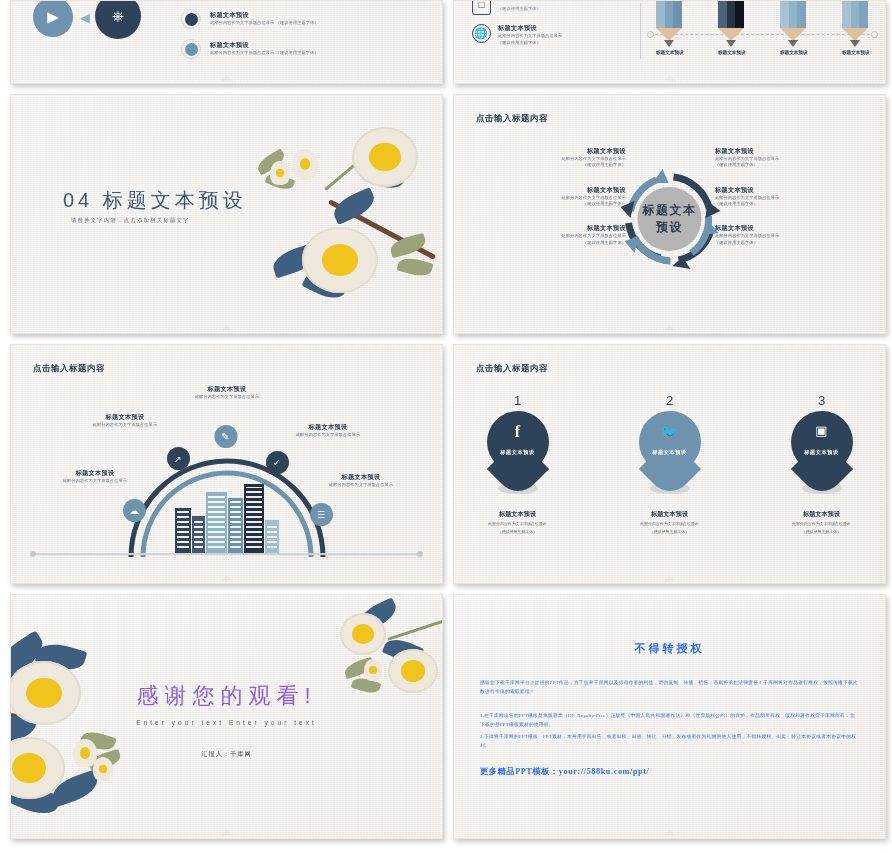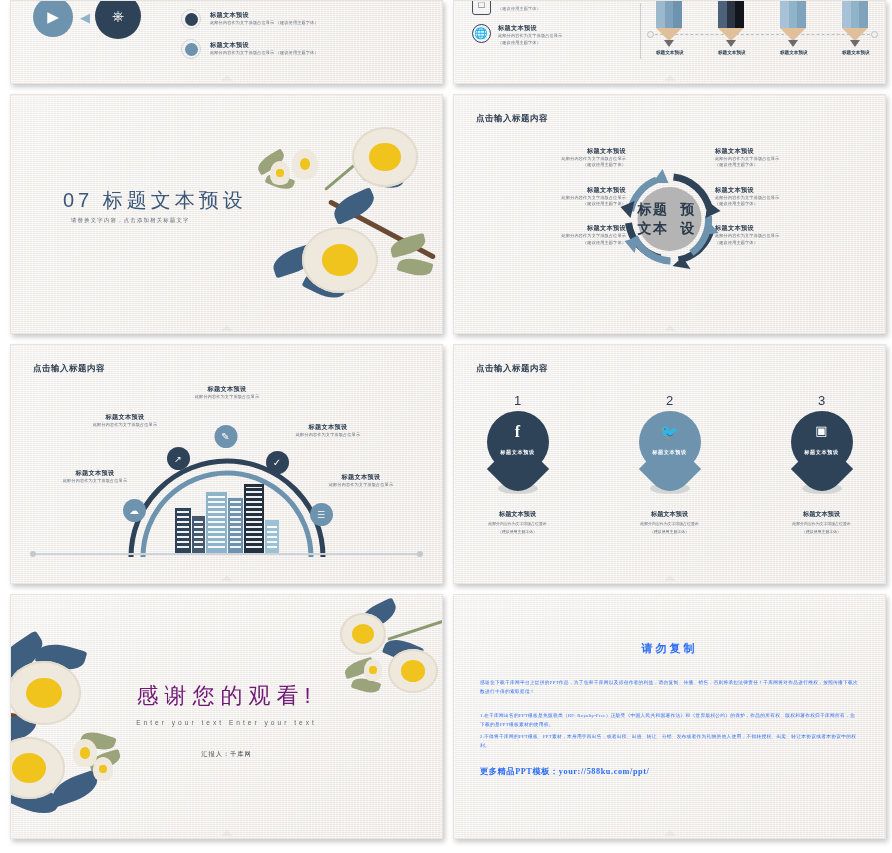--- a/index.html
+++ b/index.html
@@ -78,21 +78,21 @@
   
   .s3-title{ position:absolute; left:52px; top:92px; font-size:20px; color:#3b5878; letter-spacing:4px; font-weight:500;}
   .s3-sub{ position:absolute; left:60px; top:122px; font-size:5.4px; color:#5d6b78; letter-spacing:1.2px;}
 
   
   .cyc-left{ position:absolute; left:22px; top:52px; width:150px; text-align:right;}
   .cyc-right{ position:absolute; right:20px; top:52px; width:150px; text-align:left;}
   .cyc-item{ margin-bottom:17px; }
   .cycle-wrap{ position:absolute; left:50%; top:66px; transform:translateX(-50%); width:115px; height:115px;}
   .cycle-center{ position:absolute; left:50%; top:50%; transform:translate(-50%,-50%); width:64px;height:64px;border-radius:50%;background:#b4b4b4;
-    display:flex;flex-direction:row;align-items:center;justify-content:center;color:#2b3b4d;font-weight:bold;font-size:14px;letter-spacing:1.5px;line-height:1.35;}
+    display:flex;flex-direction:column;align-items:center;justify-content:center;color:#2b3b4d;font-weight:bold;font-size:12px;letter-spacing:1.5px;line-height:1.35;}
 
   
   .arch-wrap{ position:absolute; left:50%; transform:translateX(-50%); top:62px; width:280px; height:140px;}
   .arch-node{ position:absolute; width:23px;height:23px;border-radius:50%; display:flex;align-items:center;justify-content:center;}
   .arch-lbl{ position:absolute; text-align:center; width:128px;}
   .baseline{ position:absolute; left:22px; right:22px; bottom:28px; height:2px; background:#cdd3d8;}
   .baseline i{ position:absolute; width:6px;height:6px;border-radius:50%;background:#c2c8cd;top:-2px;}
   .city{ position:absolute; left:50%; transform:translateX(-50%); bottom:29px; height:70px; width:110px; display:flex; align-items:flex-end; justify-content:center; gap:1px;}
   .bld{ position:relative; }
   .bld .win{ position:absolute; inset:3px 2px; background:
@@ -108,21 +108,21 @@
   .pin .tail{ position:absolute; left:50%; top:36px; transform:translateX(-50%) rotate(45deg); width:44px;height:44px; border-radius:0 0 50% 0;}
   .pin .glyph{ position:absolute; top:12px; left:0; right:0; text-align:center; color:#fff; z-index:3;}
   .pin .ptxt{ position:absolute; top:38px; left:0; right:0; text-align:center; color:#fff; font-size:5.2px; font-weight:bold; letter-spacing:.6px; z-index:3;}
   .pin-shadow{ width:40px;height:11px;border-radius:50%;background:#d4d6d6; margin:-6px auto 0;}
   .pin-cap{ margin-top:16px; }
   .pin-cap .h{ font-size:6.2px;font-weight:bold;color:#2e3f52;}
   .pin-cap .p{ font-size:3.9px;color:#5d6b78;line-height:1.5;margin-top:2px;}
 
   
   .thx{ position:absolute; left:0; right:0; top:86px; text-align:center;}
-  .thx .big{ font-size:22px; color:#701a75; letter-spacing:6px; font-weight:500;}
+  .thx .big{ font-size:22px; color:#8b5cf6; letter-spacing:6px; font-weight:500;}
   .thx .en{ font-size:6.6px; color:#6a6a6a; letter-spacing:3px; margin-top:8px;}
   .thx .by{ font-size:6.2px; color:#3d3d3d; letter-spacing:1px; margin-top:24px;}
 
   
   .cp{ position:absolute; left:26px; right:26px; top:46px; color:#2a6df5;}
   .cp h2{ text-align:center; font-size:11px; font-weight:bold; letter-spacing:3px; font-family:"Liberation Serif","DejaVu Serif",serif;}
   .cp .para{ margin-top:22px; font-size:4.7px; line-height:2.0; letter-spacing:.3px; font-family:"Liberation Serif","DejaVu Serif",serif;}
   .cp .para2{ margin-top:14px; font-size:4.7px; line-height:2.0; letter-spacing:.3px; font-family:"Liberation Serif","DejaVu Serif",serif;}
   .cp .link{ margin-top:16px; font-size:8.2px; font-weight:bold; letter-spacing:.6px; font-family:"Liberation Serif","DejaVu Serif",serif;}
 
@@ -239,21 +239,21 @@
           <div class="wood"></div>
           <div class="tip"></div>
           <div class="cap">标题文本预设</div>
         </div>
       </div>
       <span class="tri-mark"></span>
     </div>
   </div>
 
   <div class="slide">
-    <div class="s3-title">07 标题文本预设</div>
+    <div class="s3-title">04 标题文本预设</div>
     <div class="s3-sub">请替换文字内容，点击添加相关标题文字</div>
 
     <div class="flower" style="right:-6px;top:14px;width:200px;height:226px;">
       <div class="stem" style="right:6px;top:118px;width:120px;height:5px;transform:rotate(28deg);"></div>
       <div class="stem" style="right:70px;top:60px;width:60px;height:3px;transform:rotate(-40deg);background:#8c9a70;"></div>
 
       <div class="leaf" style="left:84px;top:86px;width:44px;height:22px;transform:rotate(-24deg);"></div>
       <div class="leaf" style="left:116px;top:58px;width:40px;height:20px;transform:rotate(20deg);"></div>
       <div class="leaf" style="left:24px;top:140px;width:46px;height:23px;transform:rotate(-18deg);"></div>
       <div class="leaf" style="left:56px;top:166px;width:42px;height:21px;transform:rotate(26deg);"></div>
@@ -512,21 +512,21 @@
     <div class="thx">
       <div class="big">感谢您的观看!</div>
       <div class="en">Enter your text Enter your text</div>
       <div class="by">汇报人：千库网</div>
     </div>
     <span class="tri-mark"></span>
   </div>
 
   <div class="slide">
     <div class="cp">
-      <h2>请勿复制</h2>
+      <h2>不得转授权</h2>
       <div class="para">感谢您下载千库网平台上提供的PPT作品，为了您和千库网以及原创作者的利益，请勿复制、传播、销售，否则将承担法律责任！千库网将对作品进行维权，按照传播下载次数进行十倍的索取赔偿！</div>
       <div class="para2">1.在千库网出售的PPT模板是免版税类（RF: Royalty-Free）正版受《中国人民共和国著作法》和《世界版权公约》的保护，作品的所有权、版权和著作权归千库网所有，您下载的是PPT模板素材的使用权。</div>
       <div class="para2" style="margin-top:2px">2.不得将千库网的PPT模板、PPT素材，本身用于再出售，或者出租、出借、转让、分销、发布或者作为礼物供他人使用，不得转授权、出卖、转让本协议或者本协议中的权利。</div>
       <div class="link">更多精品PPT模板：your://588ku.com/ppt/</div>
     </div>
     <span class="tri-mark"></span>
   </div>
 
 </div>
 

